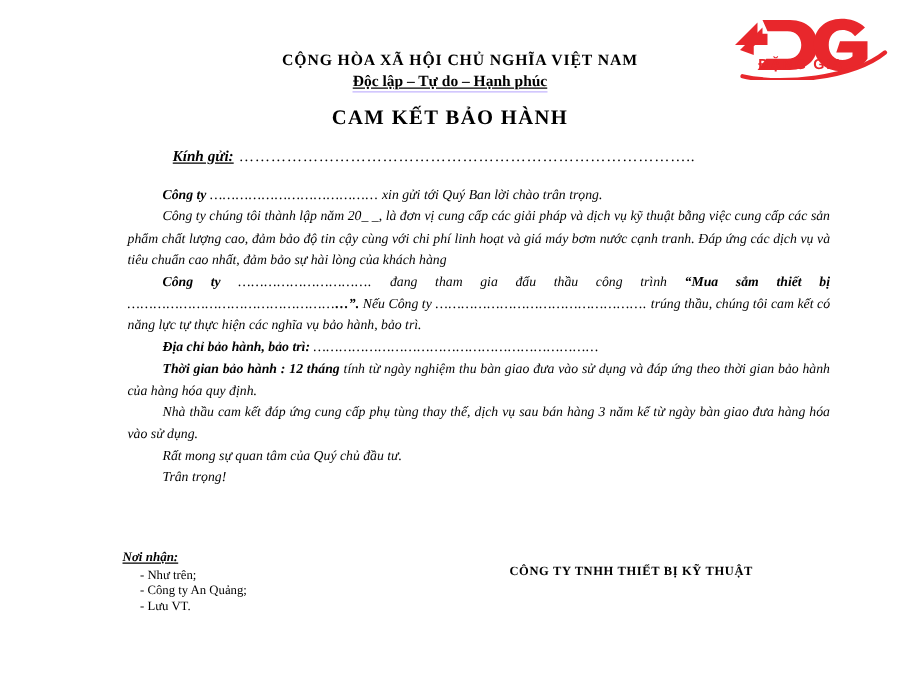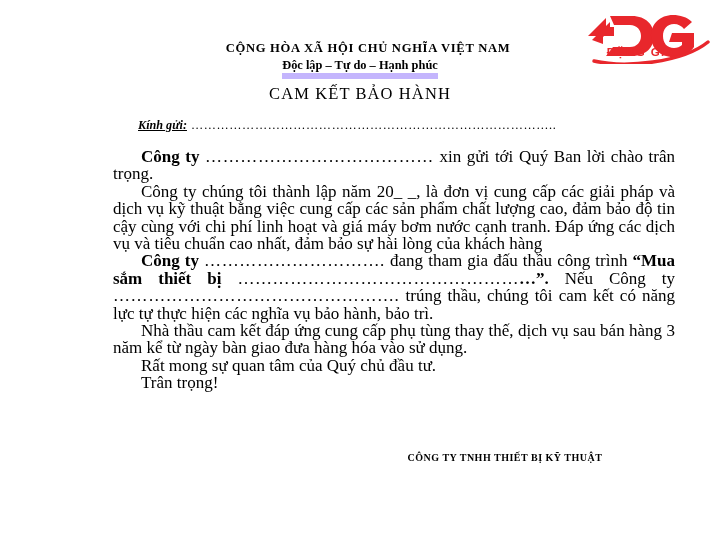--- a/index.html
+++ b/index.html
@@ -43,33 +43,34 @@
     line-height: 16px;
     margin-left: 16px;
   }
   .nat-line2 {
     font-size: 12.4px;
     font-weight: bold;
     line-height: 17px;
     margin-top: 1px;
   }
   .nat-line2 span {
-    border-bottom: 6px solid #c4b5fd;
+    border-bottom: 1px solid #c4b5fd;
     padding-bottom: 1px;
+    text-decoration: underline;
   }
 
   
   .doc-title {
     position: absolute;
     top: 84px;
     left: 0;
     width: 720px;
     text-align: center;
     font-size: 16.5px;
-    font-weight: normal;
+    font-weight: bold;
     letter-spacing: 1.1px;
   }
 
   
   .recipient {
     position: absolute;
     top: 118px;
     left: 138px;
     width: 520px;
     font-size: 12.2px;
@@ -82,26 +83,27 @@
     text-decoration: underline;
     margin-right: 4px;
     margin-top: 32px;
   }
   .dots { letter-spacing: 0.6px; }
 
   
   .body-block {
     position: absolute;
     top: 148px;
-    left: 113px;
+    left: 102px;
     width: 562px;
-    font-size: 17px;
+    font-size: 11px;
     line-height: 17.4px;
     text-align: justify;
     text-justify: inter-word;
+    font-style: italic;
   }
   .body-block p {
     margin: 0;
     text-indent: 28px;
   }
   .b { font-weight: bold; }
 
   
   .footer-left {
     position: absolute;
@@ -171,27 +173,37 @@
   </div>
 
   <div class="body-block">
 
     <p><span class="b">Công ty</span> <span class="dots">…………………………………</span><span> xin gửi tới Quý Ban lời chào trân trọng.</span></p>
 
     <p>Công ty chúng tôi thành lập năm 20_ _, là đơn vị cung cấp các giải pháp và dịch vụ kỹ thuật bằng việc cung cấp các sản phẩm chất lượng cao, đảm bảo độ tin cậy cùng với chi phí linh hoạt và giá máy bơm nước cạnh tranh. Đáp ứng các dịch vụ và tiêu chuẩn cao nhất, đảm bảo sự hài lòng của khách hàng</p>
 
     <p><span class="b">Công ty</span> <span class="dots">………………………….</span><span> đang tham gia đấu thầu công trình </span><span class="b">“Mua sắm thiết bị</span> <span class="dots">…………………………………………</span><span class="b">…”.</span><span> Nếu Công ty</span> <span class="dots">………………………………………….</span><span> trúng thầu, chúng tôi cam kết có năng lực tự thực hiện các nghĩa vụ bảo hành, bảo trì.</span></p>
 
-
+    <p><span class="b">Địa chỉ bảo hành, bảo trì:</span> <span class="dots">…………………………………………………………</span></p>
+
+    <p><span class="b">Thời gian bảo hành : 12 tháng</span><span> tính từ ngày nghiệm thu bàn giao đưa vào sử dụng và đáp ứng theo thời gian bảo hành của hàng hóa quy định.</span></p>
 
     <p>Nhà thầu cam kết đáp ứng cung cấp phụ tùng thay thế, dịch vụ sau bán hàng 3 năm kể từ ngày bàn giao đưa hàng hóa vào sử dụng.</p>
 
 
 
     <p>Rất mong sự quan tâm của Quý chủ đầu tư.</p>
 
     <p>Trân trọng!</p>
   </div>
 
+  <div class="footer-left">
+    <div class="nn">Nơi nhận:</div>
+    <ul>
+      <li>- Như trên;</li>
+      <li>- Công ty An Quảng;</li>
+      <li>- Lưu VT.</li>
+    </ul>
+  </div>
 
   <div class="footer-right">CÔNG TY TNHH THIẾT BỊ KỸ THUẬT</div>
 
 </div>
 
 </body></html>

